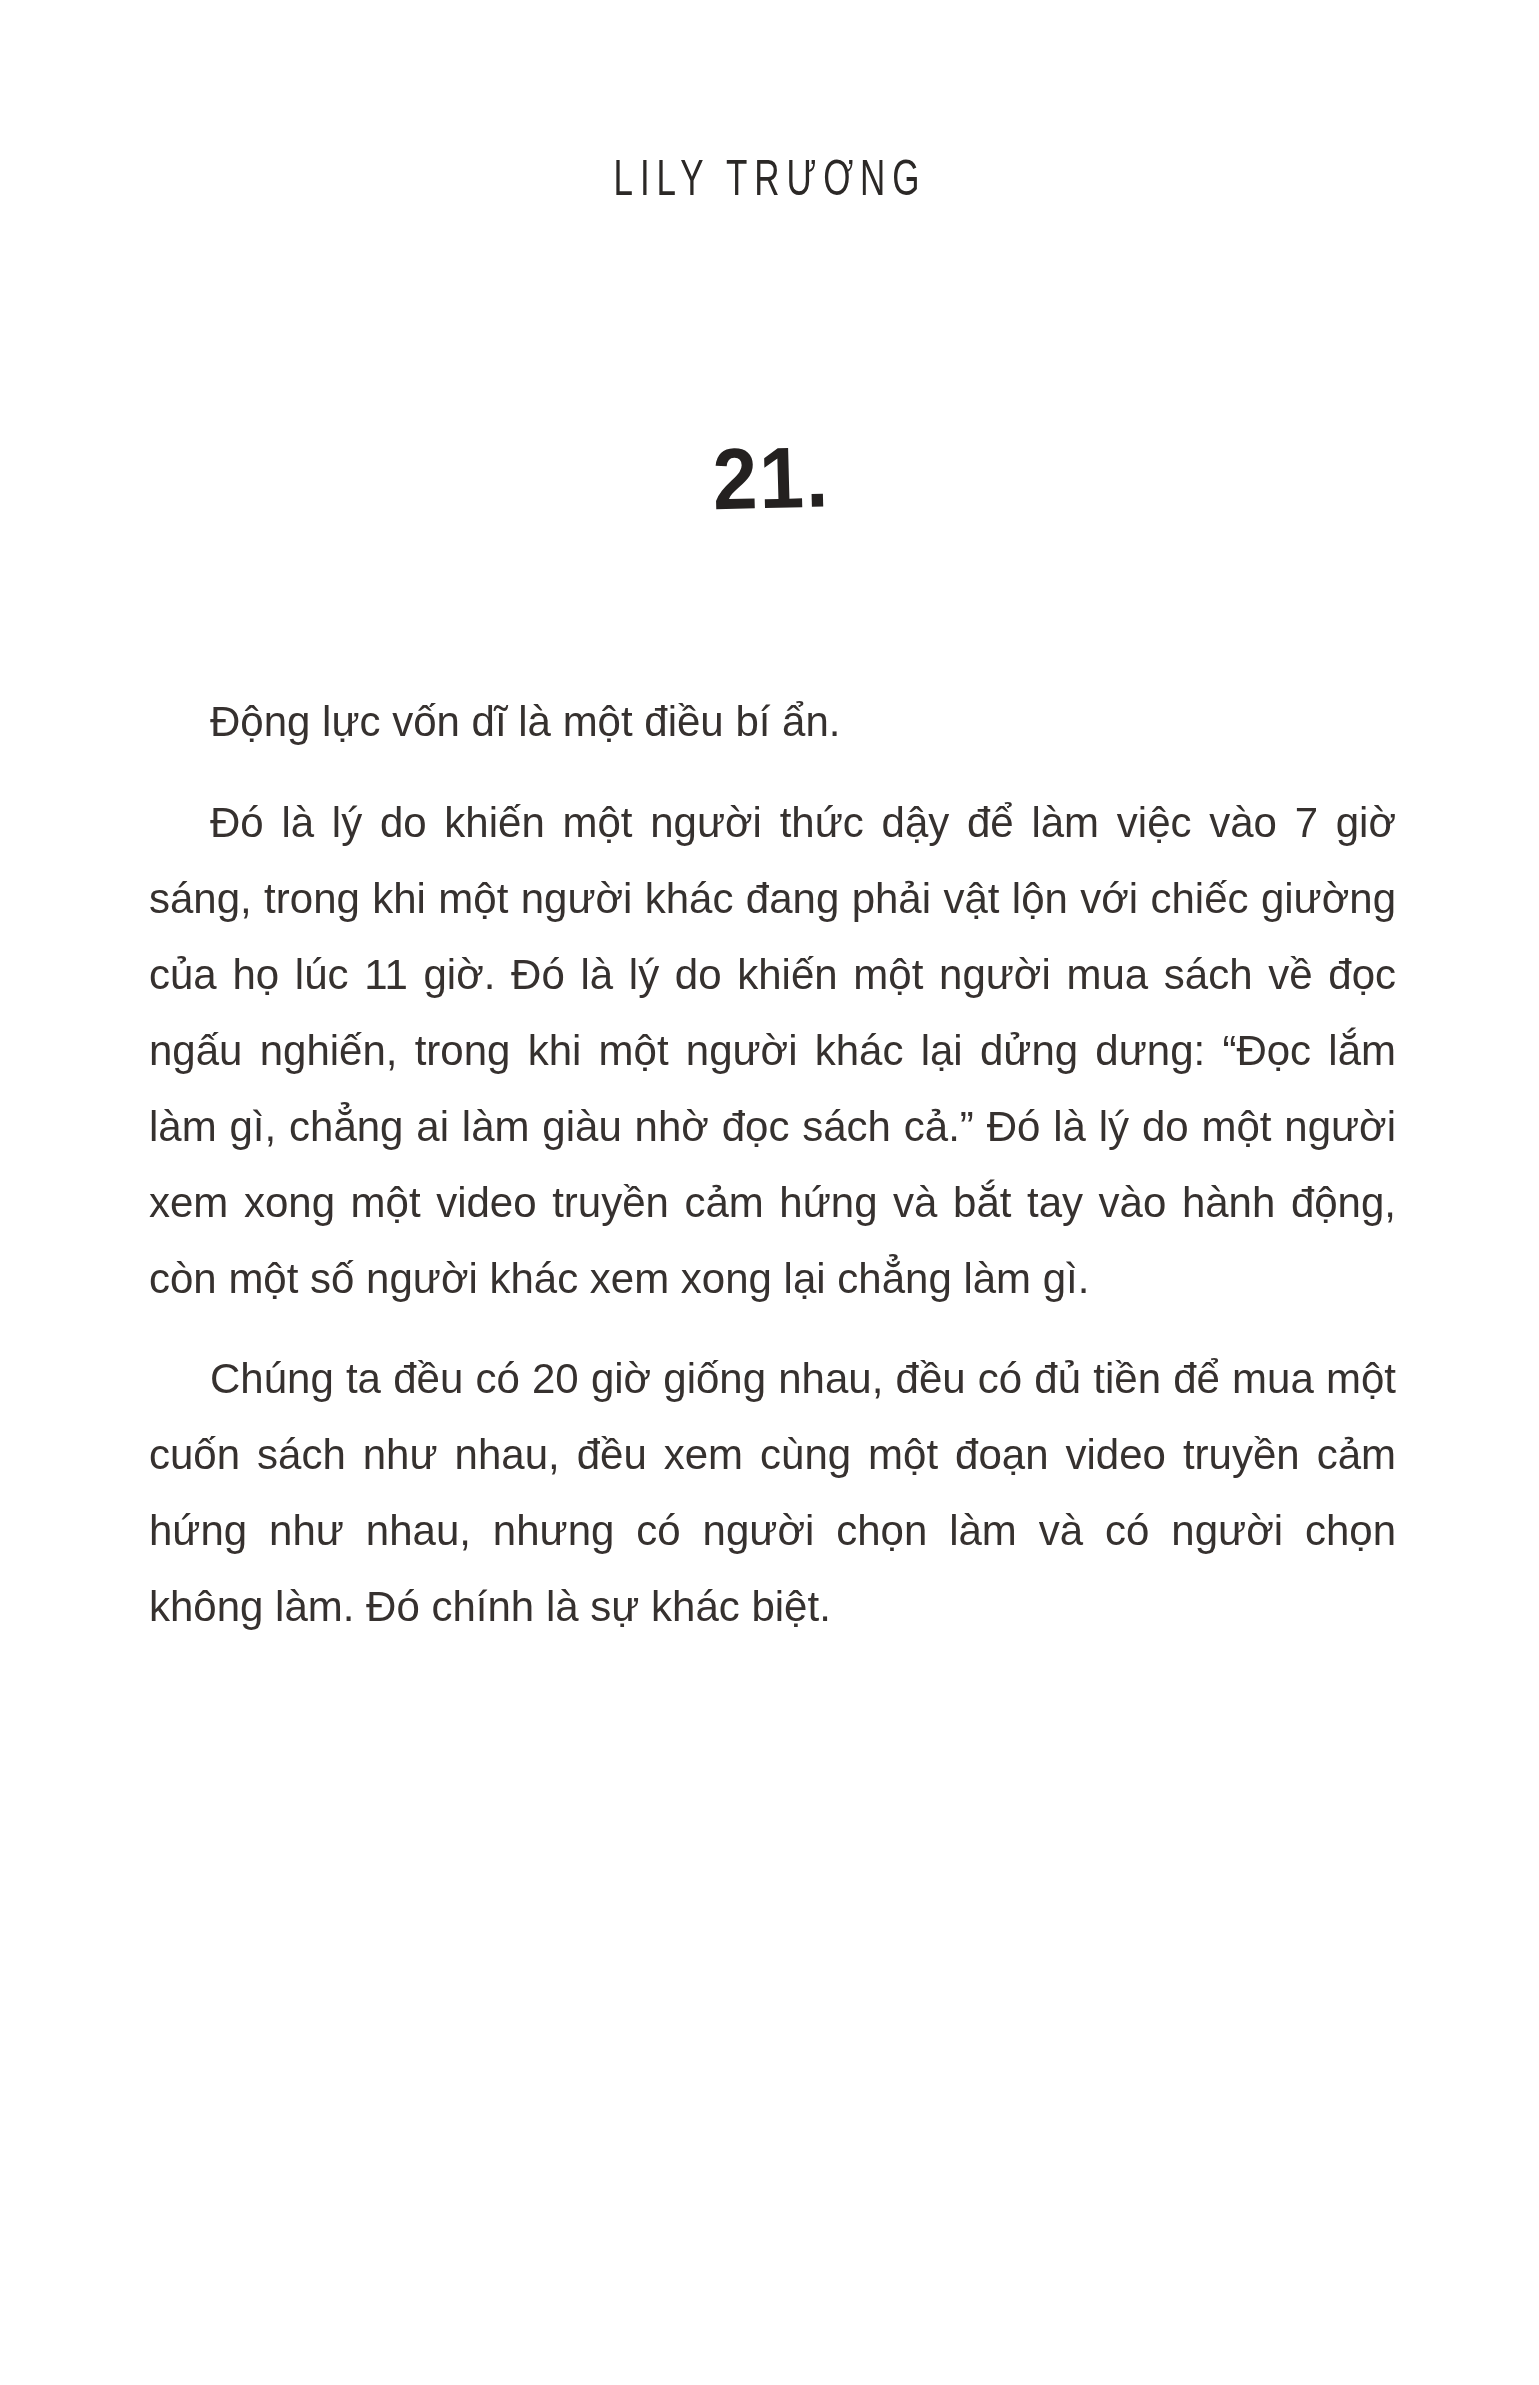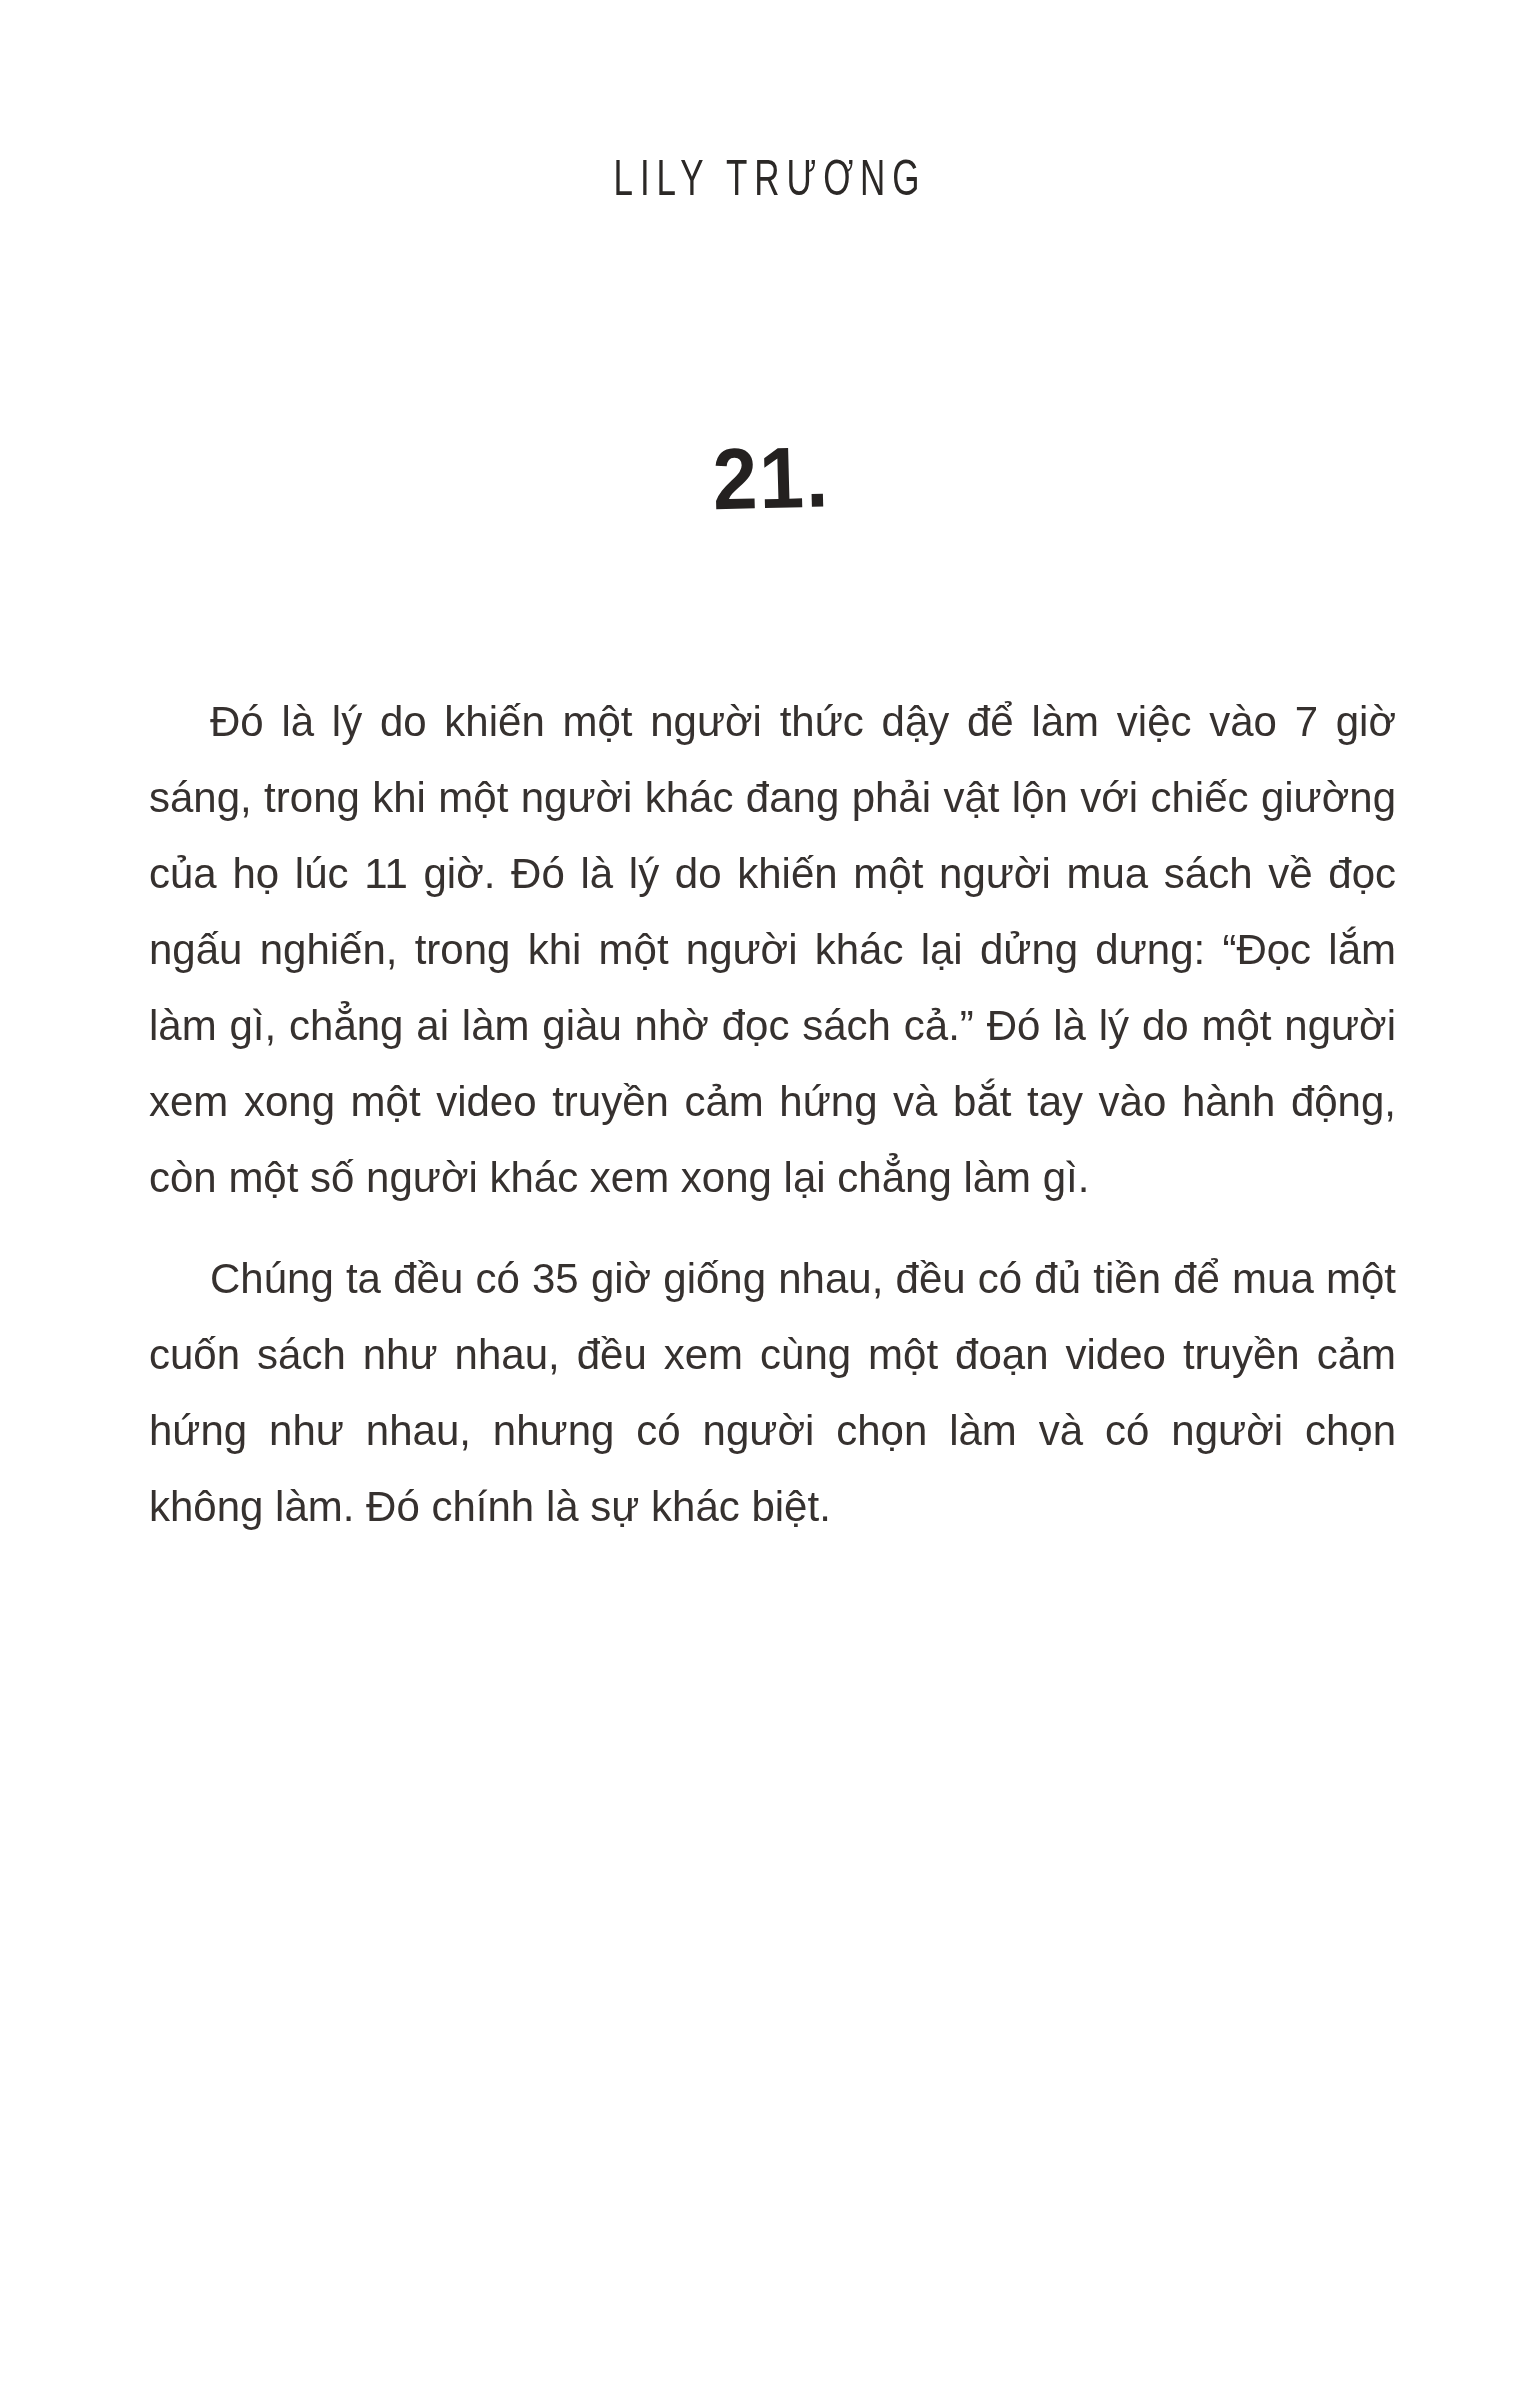--- a/index.html
+++ b/index.html
@@ -73,20 +73,21 @@
 </head>
 <body>
 
 <div class="page">
 
   <div class="author-header">LILY TRƯƠNG</div>
 
   <div class="chapter-number">21.</div>
 
   <div class="body-text" id="paragraphs">
+      <p>Động lực vốn dĩ là một điều bí ẩn.</p>
       <p>Đó là lý do khiến một người thức dậy để làm việc vào 7 giờ sáng, trong khi một người khác đang phải vật lộn với chiếc giường của họ lúc 11 giờ. Đó là lý do khiến một người mua sách về đọc ngấu nghiến, trong khi một người khác lại dửng dưng: “Đọc lắm làm gì, chẳng ai làm giàu nhờ đọc sách cả.” Đó là lý do một người xem xong một video truyền cảm hứng và bắt tay vào hành động, còn một số người khác xem xong lại chẳng làm gì.</p>
-      <p>Chúng ta đều có 35 giờ giống nhau, đều có đủ tiền để mua một cuốn sách như nhau, đều xem cùng một đoạn video truyền cảm hứng như nhau, nhưng có người chọn làm và có người chọn không làm. Đó chính là sự khác biệt.</p>
+      <p>Chúng ta đều có 20 giờ giống nhau, đều có đủ tiền để mua một cuốn sách như nhau, đều xem cùng một đoạn video truyền cảm hứng như nhau, nhưng có người chọn làm và có người chọn không làm. Đó chính là sự khác biệt.</p>
     </div>
 
   <div class="page-number">41</div>
 
 </div>
 
 
 </body></html>

